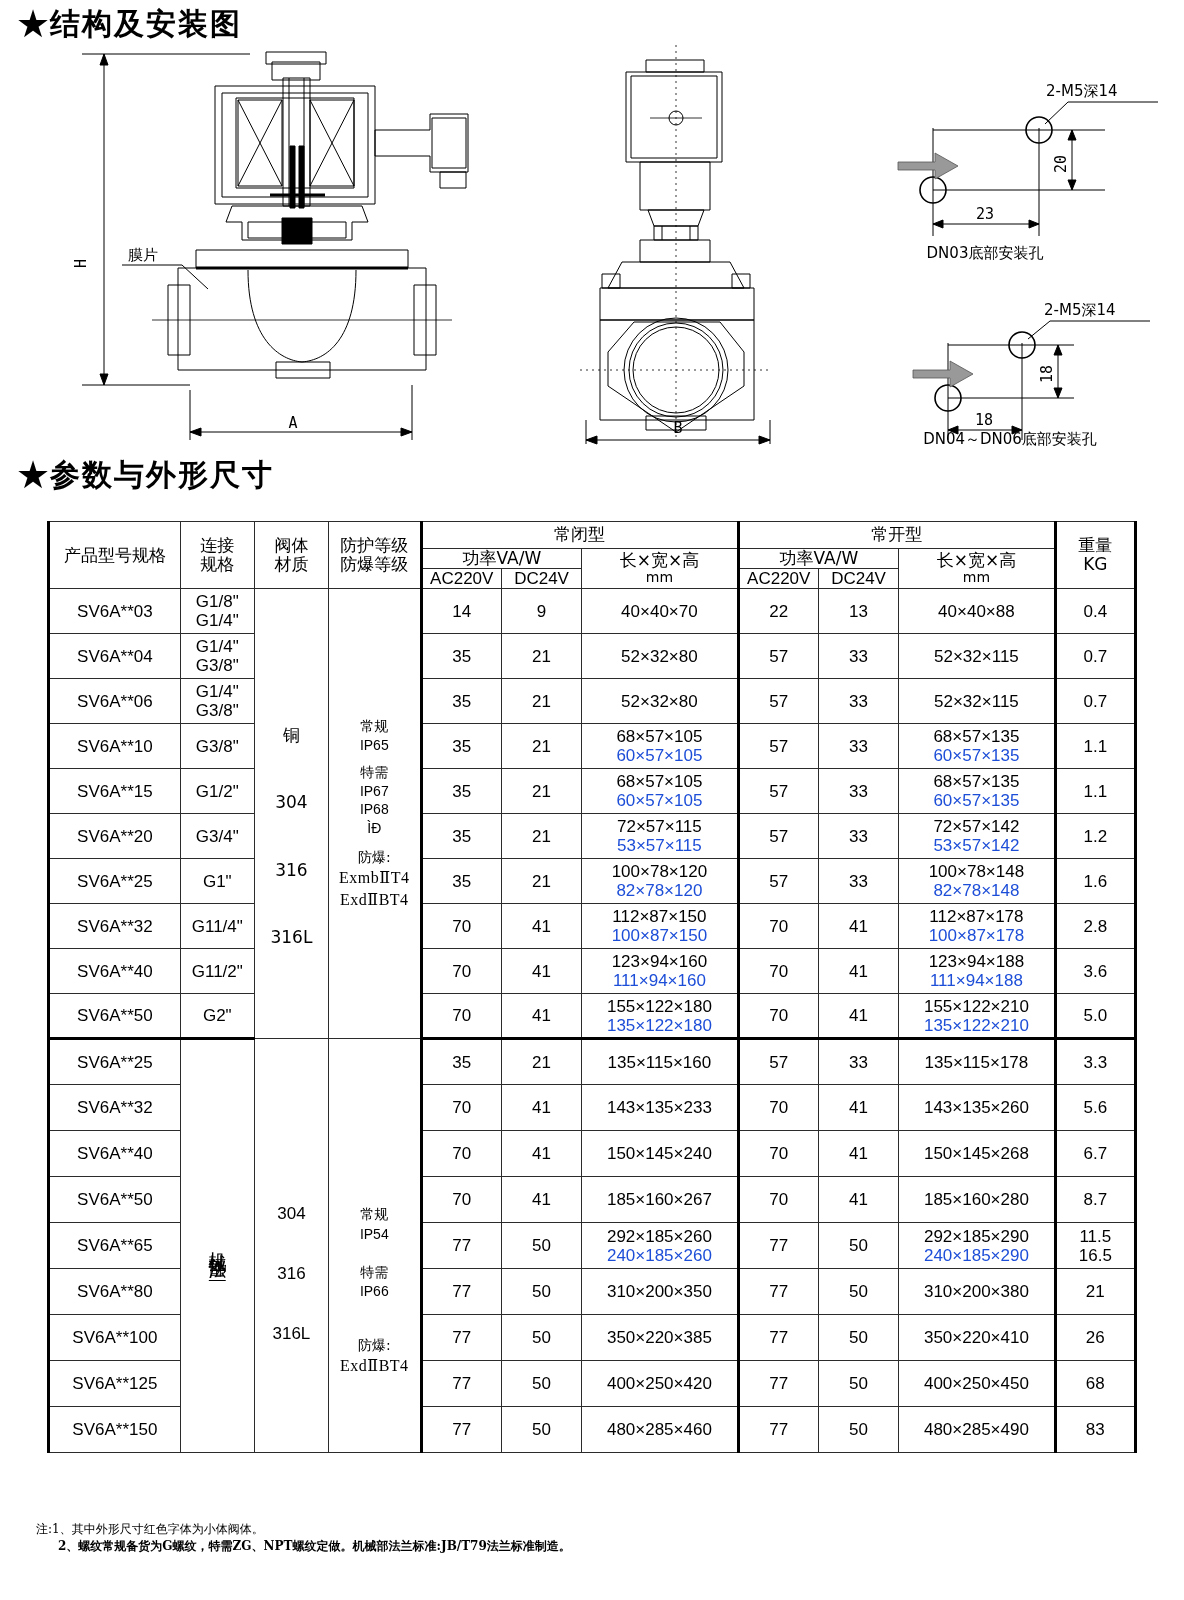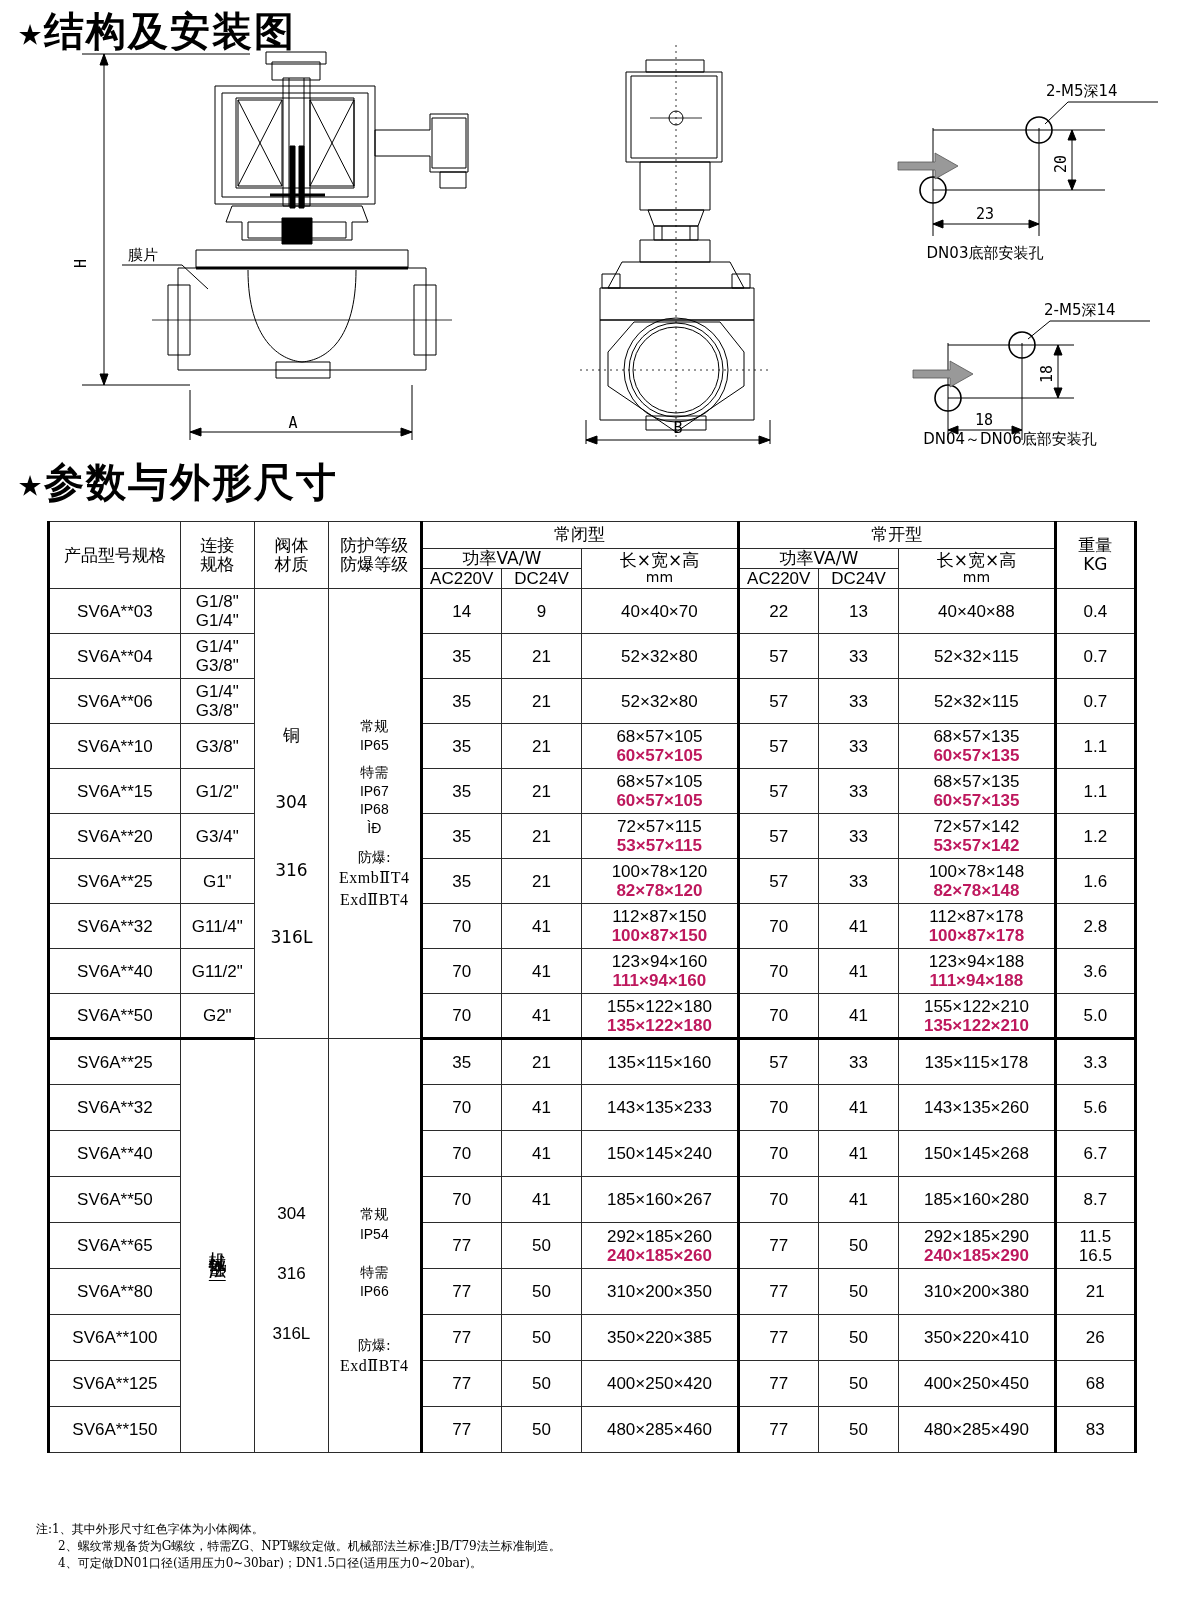--- a/index.html
+++ b/index.html
@@ -2,22 +2,22 @@
 <html><head>
 <meta charset="utf-8">
 <style>
   html,body{margin:0;padding:0;}
   body{
     width:1184px;height:1600px;background:#ffffff;
     font-family:"Liberation Sans","DejaVu Sans",sans-serif;
     color:#000;overflow:hidden;position:relative;
   }
   .section-title{
-    font-size:40px;font-weight:bold;letter-spacing:2px;
-    font-family:Liberation Mono, monospace;
+    font-size:30px;font-weight:bold;letter-spacing:2px;
+    font-family:Liberation Sans, sans-serif;
   }
   #title1{position:absolute;left:18px;top:4px;}
   #title2{position:absolute;left:18px;top:455px;}
 
   
   #drawings{position:absolute;left:0;top:40px;width:1184px;height:410px;}
   .dwg-label{font-size:15px;font-family:"DejaVu Sans","Liberation Sans",sans-serif;}
   .dim-label{font-size:15px;font-family:"DejaVu Sans Mono","Liberation Mono",monospace;}
 
   
@@ -36,37 +36,37 @@
   #paramtable .cn{font-family:"DejaVu Sans","Liberation Sans",sans-serif;}
   .outer-t td,.outer-t th{border-top:3px solid #000;}
   .outer-b td{border-bottom:3px solid #000;}
   .bl{border-left:3px solid #000 !important;}
   .br{border-right:3px solid #000 !important;}
   .thickbottom td{border-bottom:3px solid #000 !important;}
   .hdr{height:26px;}
   .sub{font-size:15px;}
   .small{font-size:14px;text-align:center;}
   .tiny{font-size:16px;font-family:"Liberation Serif","DejaVu Serif",serif;letter-spacing:.5px;}
-  .red{color:#be185d;font-weight:bold;}
+  .red{color:#1d4ed8;}
   .vert{
     writing-mode:vertical-rl;text-orientation:upright;
     letter-spacing:3px;display:inline-block;
     font-family:"DejaVu Sans","Liberation Sans",sans-serif;font-size:18px;
   }
   .dimcell{line-height:1.25;}
   .mm{font-size:14px;}
 
   
   #notes{
     position:absolute;left:36px;top:1521px;width:1120px;
     font-size:12px;line-height:1.42;
     font-family:"DejaVu Serif","Liberation Serif",serif;
   }
   #notes .nl{white-space:nowrap;}
-  #notes .indent{padding-left:22px;}
+  #notes .indent{padding-left:22px;font-weight:bold;}
 </style>
 </head>
 <body>
 
 <div id="title1" class="section-title">★结构及安装图</div>
 <div id="title2" class="section-title">★参数与外形尺寸</div>
 
 <div id="drawings">
 <svg width="1184" height="410" viewBox="0 0 1184 410">
   <g fill="none" stroke="#000" stroke-width="1" stroke-linejoin="round">
@@ -654,14 +654,13 @@
         <td class="bl br">
           <div>83</div>
         </td>
       </tr>
     </tbody>
 </table>
 
 <div id="notes">
   <div class="nl">注:1、其中外形尺寸红色字体为小体阀体。</div>
   <div class="nl indent">2、螺纹常规备货为G螺纹，特需ZG、NPT螺纹定做。机械部法兰标准:JB/T79法兰标准制造。</div>
-  <div class="nl indent">4、可定做DN01口径(适用压力0~30bar)；DN1.5口径(适用压力0~20bar)。</div>
 </div>
 
 </body></html>

